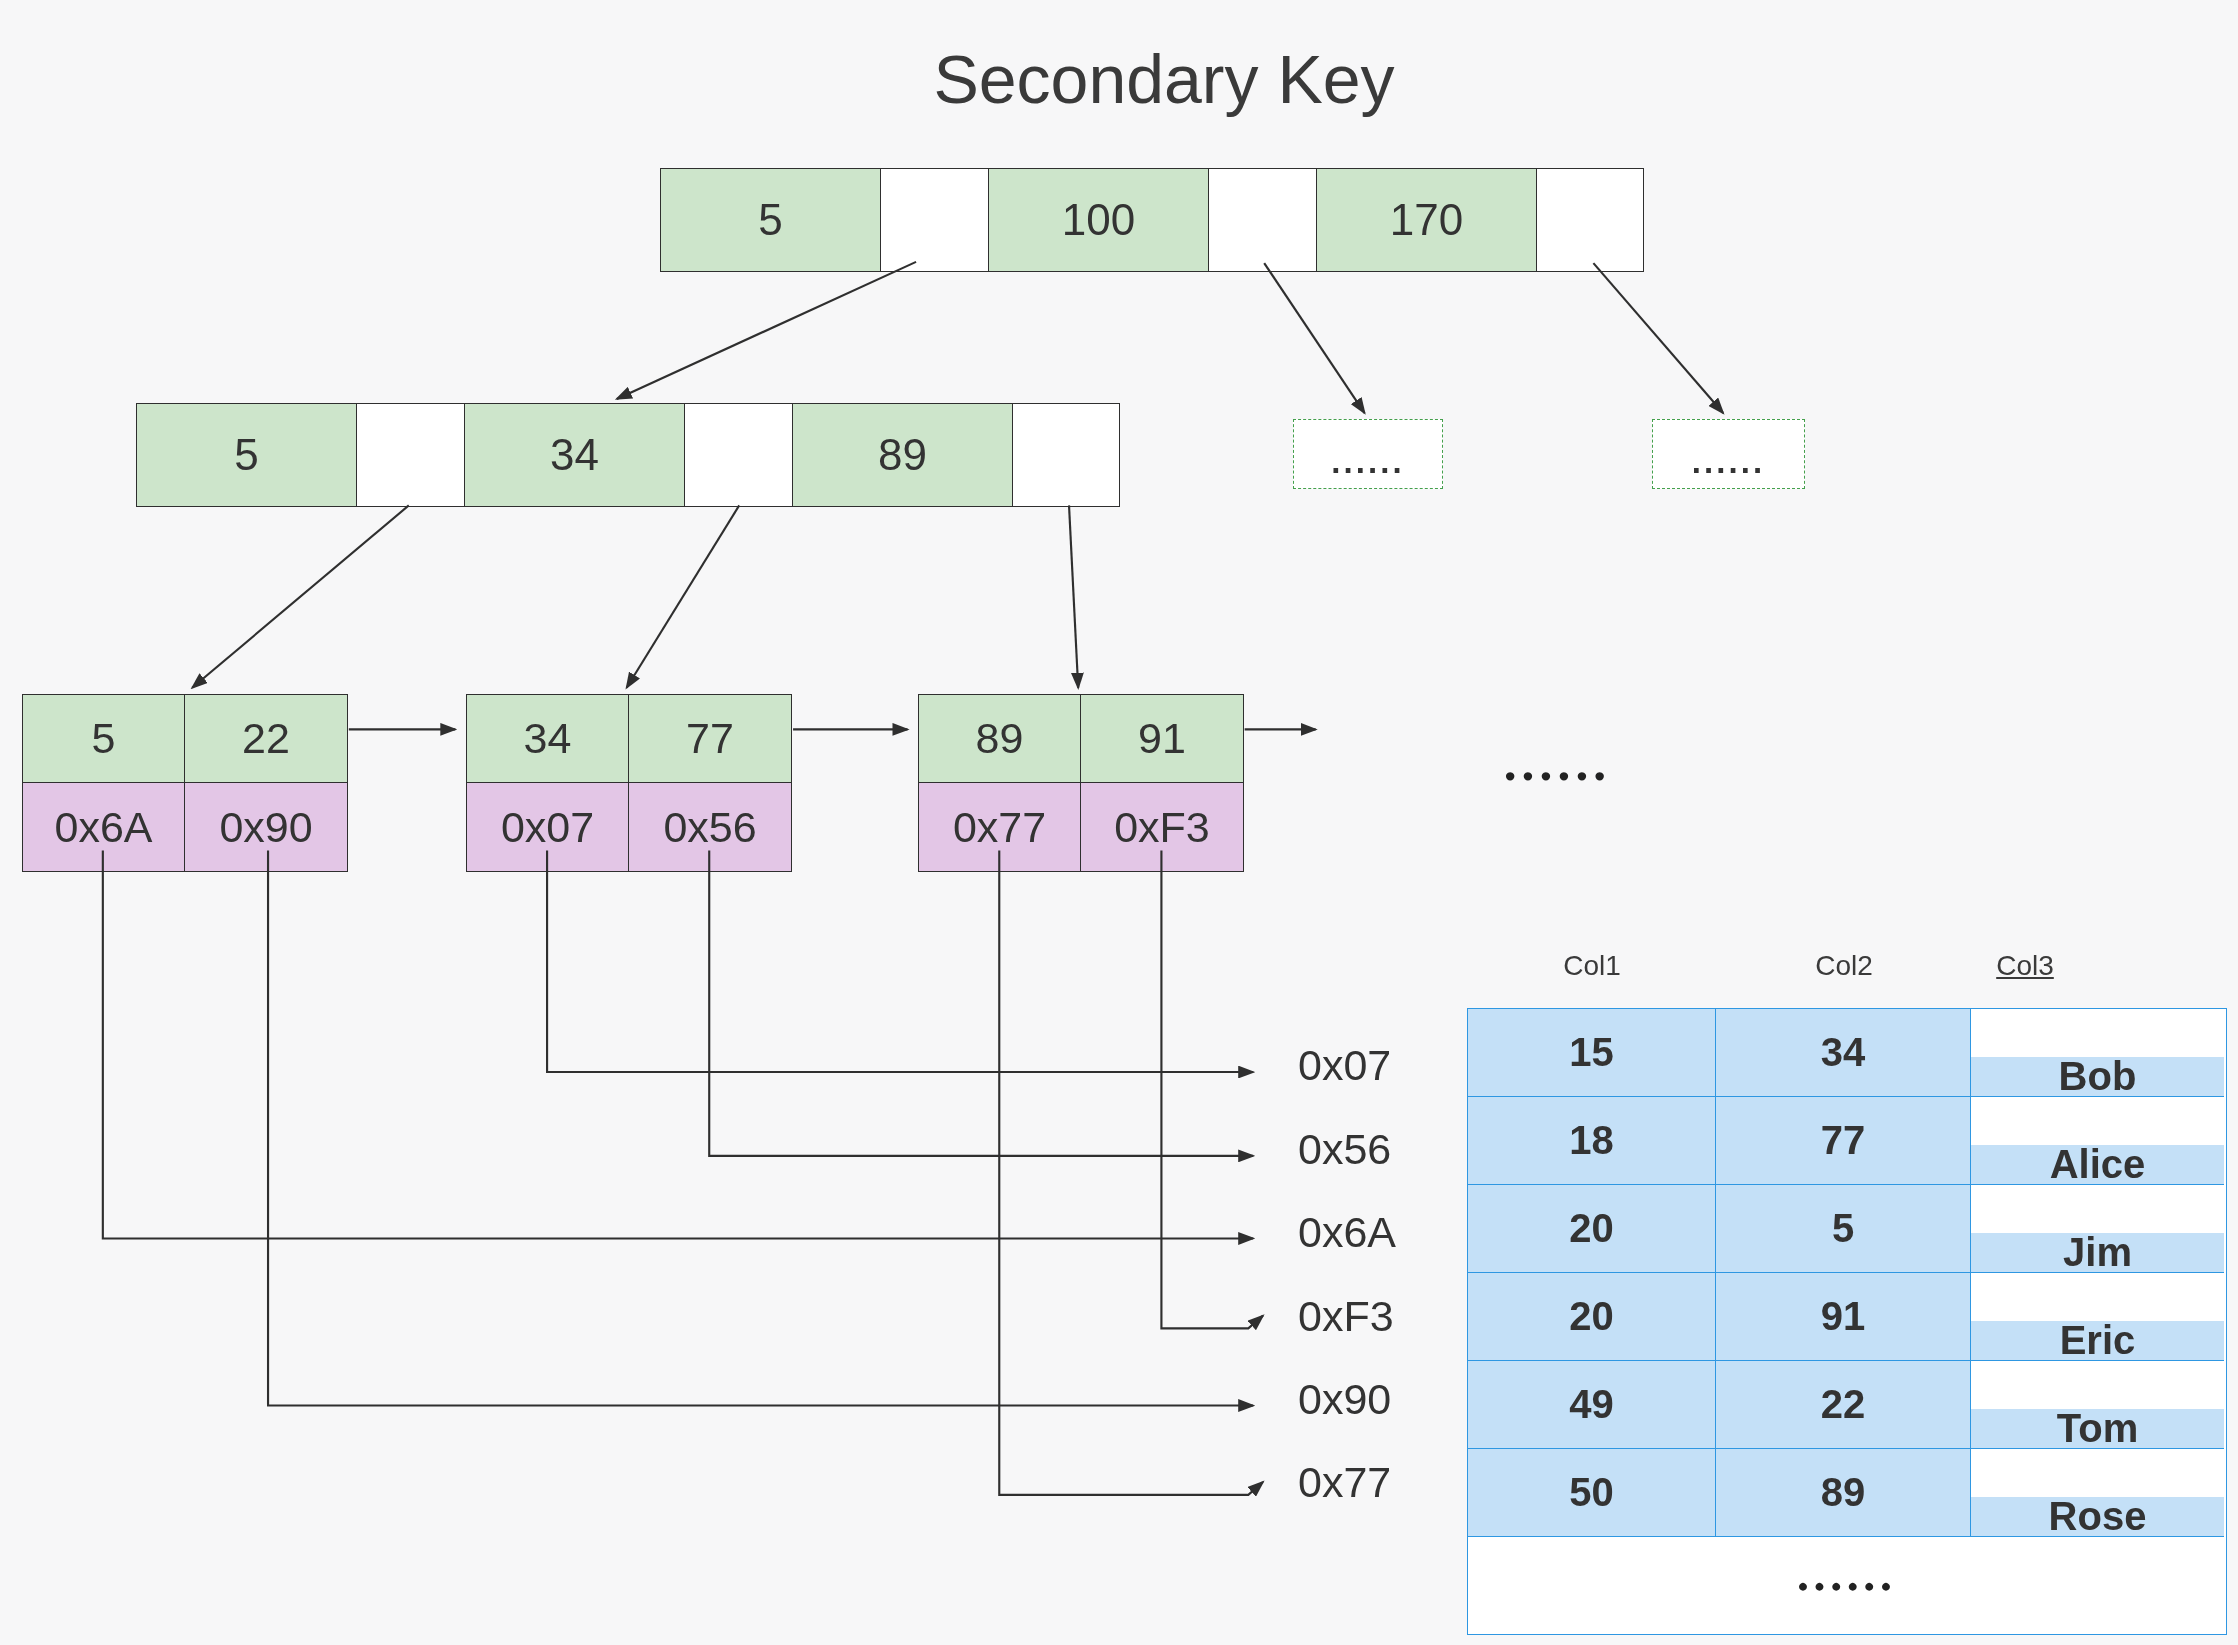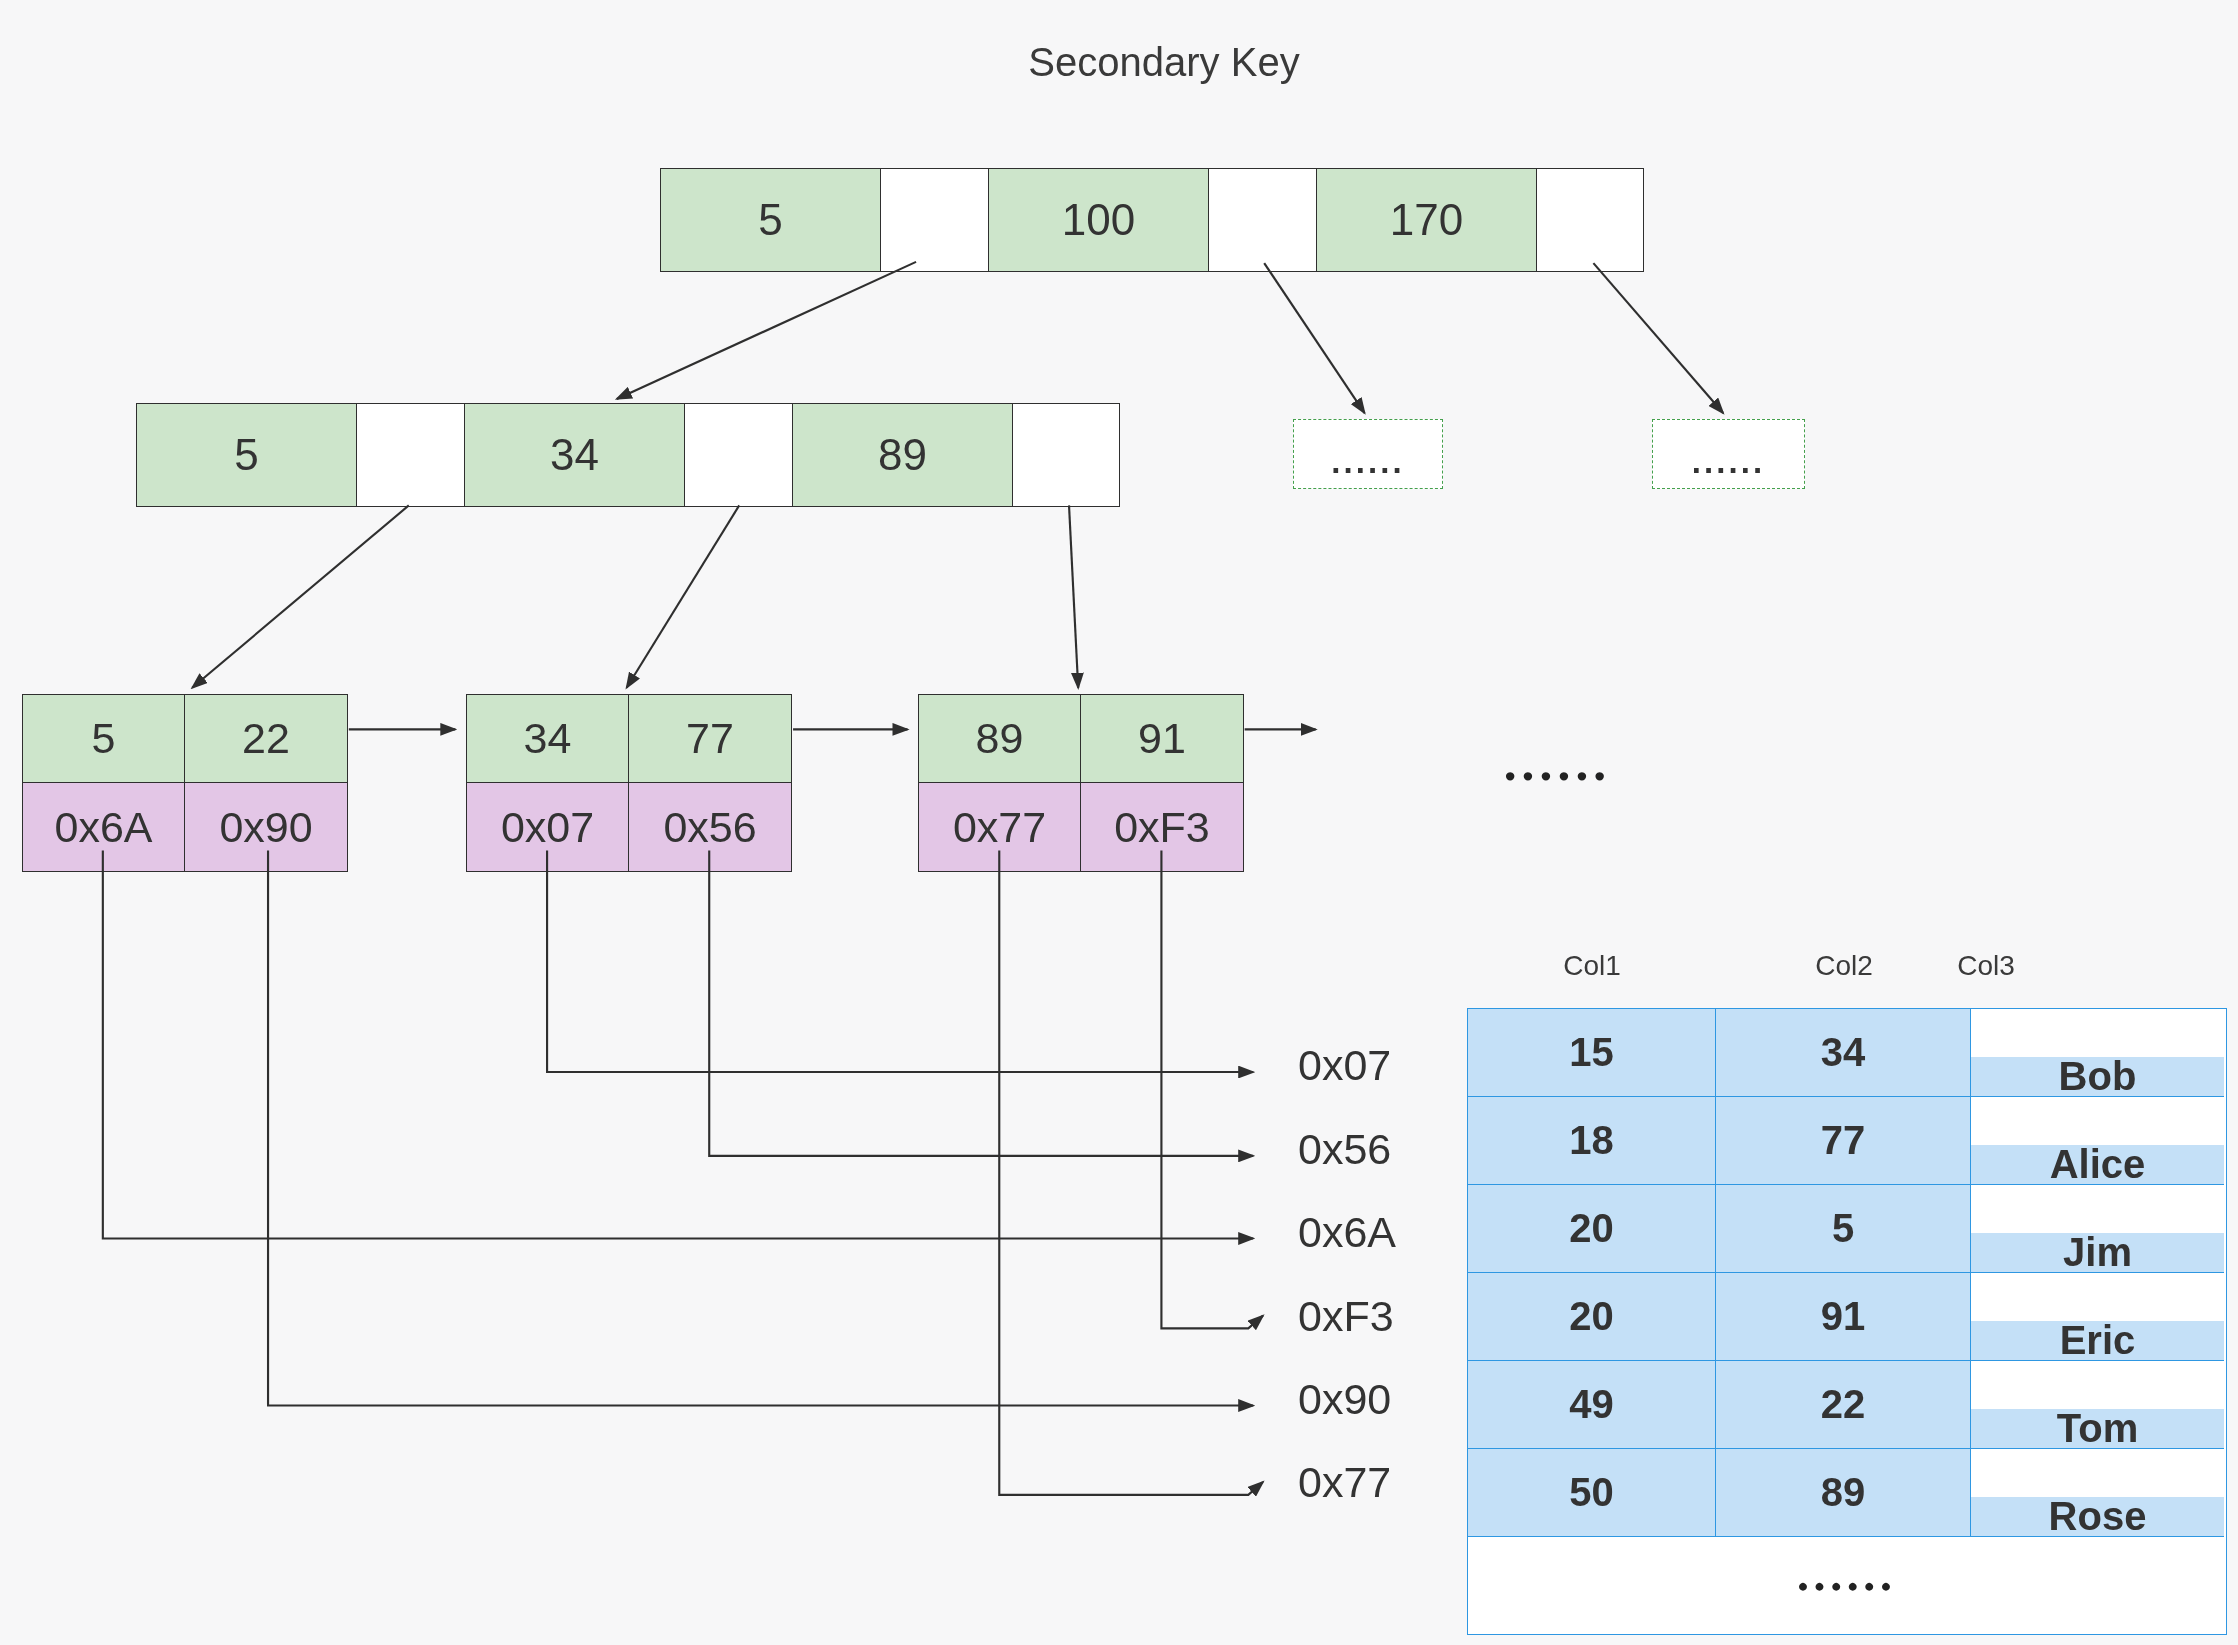--- a/index.html
+++ b/index.html
@@ -1,21 +1,21 @@
 <!DOCTYPE html>
 <html style="font-size:9.8px"><head>
 <meta charset="utf-8">
 <style>
   html,body{margin:0;padding:0;background:#f7f7f8;}
   #canvas{
     position:relative;width:2239px;height:1646px;background:#f7f7f8;
     font-family:"Liberation Sans","DejaVu Sans",sans-serif;color:#333;overflow:hidden;
   }
   .title{position:absolute;left:858px;top:40px;width:612px;text-align:center;
-         font-size:40px;color:#3a3a3a;}
+         font-size:68px;color:#3a3a3a;}
   
   .node{position:absolute;display:flex;height:104px;border:1.2px solid #2f2f2f;
         box-sizing:border-box;background:#fff;}
   .node .cell{height:100%;display:flex;align-items:center;justify-content:center;
         font-size:44px;color:#333;box-sizing:border-box;border-right:1.2px solid #2f2f2f;}
   .node .cell.key{width:220px;background:#cde5cb;}
   .node .cell.ptr{width:108px;background:#ffffff;}
   .node .cell.last{width:106px;border-right:none;}
   
   .obox{position:absolute;border:1.8px dashed #44a04c;background:#fff;box-sizing:border-box;
@@ -114,21 +114,21 @@
 
   <div class="addr-label" style="top:1038px;">0x07</div>
   <div class="addr-label" style="top:1122px;">0x56</div>
   <div class="addr-label" style="top:1205px;">0x6A</div>
   <div class="addr-label" style="top:1289px;">0xF3</div>
   <div class="addr-label" style="top:1372px;">0x90</div>
   <div class="addr-label" style="top:1455px;">0x77</div>
 
   <div class="col-header" style="left:1500px;">Col1</div>
   <div class="col-header" style="left:1752px;">Col2</div>
-  <div class="col-header" style="left:1894px;">Col3</div>
+  <div class="col-header" style="left:1933px;text-decoration:underline;">Col3</div>
 
   <div class="tbl">
     <div class="trow">
       <div class="td c1">15</div>
       <div class="td c2">34</div>
       <div class="td c3">Bob</div>
     </div>
     <div class="trow">
       <div class="td c1">18</div>
       <div class="td c2">77</div>

